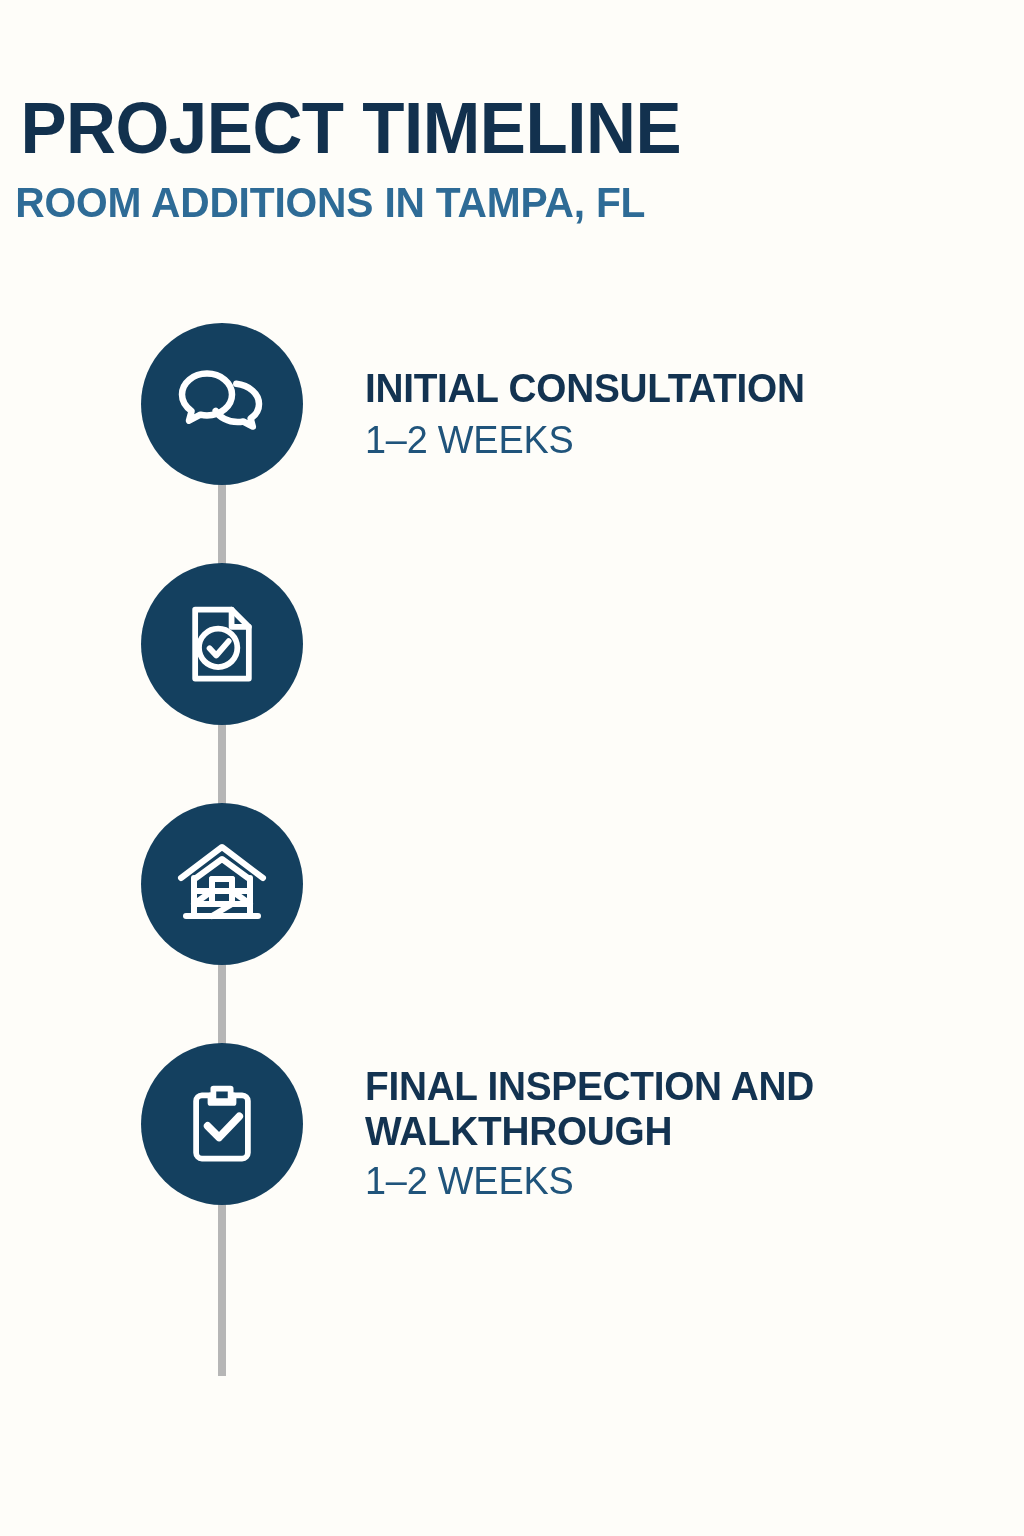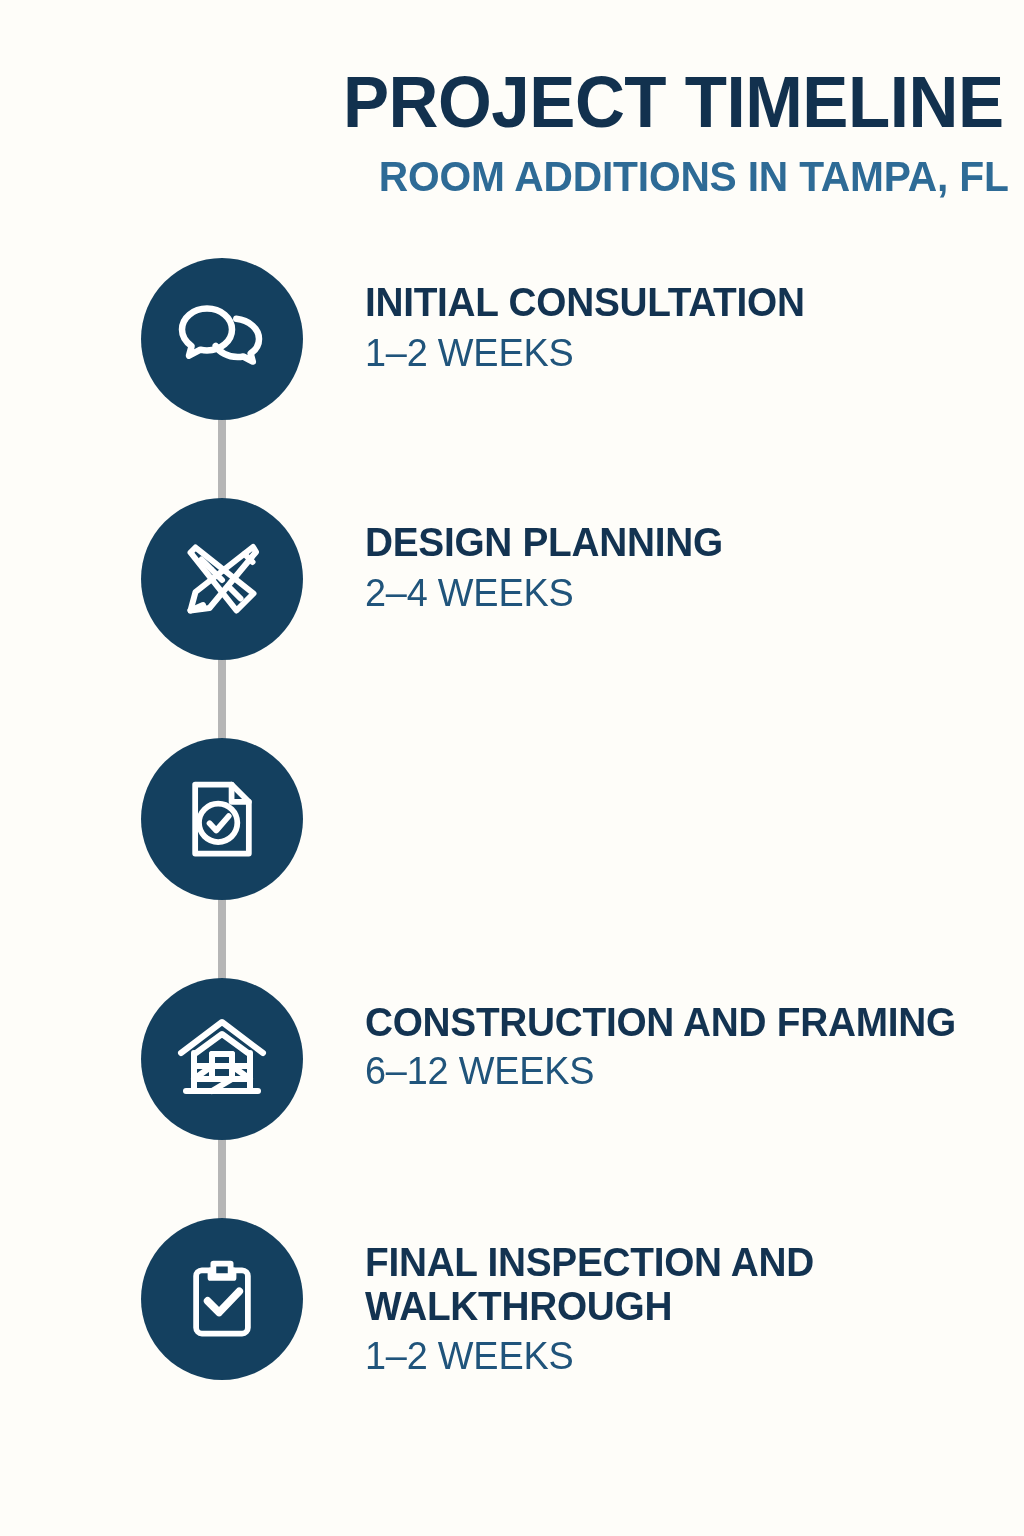--- a/index.html
+++ b/index.html
@@ -16,22 +16,22 @@
 
   .page {
     position: relative;
     width: 1024px;
     height: 1536px;
     box-sizing: border-box;
   }
 
   
   .header {
-    padding-top: 66px;
-    text-align: right;
+    padding-top: 92px;
+    text-align: left;
   }
   .title {
     font-size: 72px;
     font-weight: 700;
     letter-spacing: -0.5px;
     color: #12314e;
     line-height: 1.02;
     margin: 0;
     transform: scaleX(0.96);
   }
@@ -57,21 +57,21 @@
     top: 80px;
     width: 8px;
     height: 1012px;
     background: #b6b6b6;
     z-index: 0;
   }
 
   .step {
     position: relative;
     display: flex;
-    align-items: flex-start;
+    align-items: center;
     z-index: 1;
     height: 240px;
     box-sizing: border-box;
   }
 
   .badge {
     position: relative;
     flex: 0 0 auto;
     width: 162px;
     height: 162px;
@@ -137,41 +137,20 @@
             <path d="M62.3 27.8C75.2 29.3 85 37.7 85 47.9c0 5.8-3.2 11-8.4 14.5l2.2 8.1-9.6-5a26 26 0 0 1-5.6.6c-9.7 0-18.1-4.6-21.9-11.3"></path>
           </svg>
         </span>
       </div>
       <div class="step-text">
         <p class="step-title">INITIAL CONSULTATION</p>
         <p class="step-duration">1–2 WEEKS</p>
       </div>
     </div>
 
-    <div class="step">
-      <div class="badge">
-        <span>
-          <svg width="96" height="96" viewBox="0 0 96 96" fill="none" stroke="#ffffff" stroke-width="6" stroke-linecap="round" stroke-linejoin="round">
-
-            <path d="M21.5 16.5 16.5 21.5 62.5 79.5 79.5 62.5z"></path>
-            <path d="M27.5 28.5 37 38"></path>
-            <path d="M38.5 39.5 48 49"></path>
-            <path d="M57 58 66.5 67.5"></path>
-
-            <path d="M16.5 79.5 21.5 61 79 16 82 21 35.5 77z"></path>
-            <path d="M16.5 79.5 29 74"></path>
-            <path d="M70.5 23 78.5 31"></path>
-          </svg>
-        </span>
-      </div>
-      <div class="step-text">
-        <p class="step-title">DESIGN PLANNING</p>
-        <p class="step-duration">2–4 WEEKS</p>
-      </div>
-    </div>
 
     <div class="step">
       <div class="badge">
         <span>
           <svg width="92" height="92" viewBox="0 0 96 96" fill="none" stroke="#ffffff" stroke-width="6" stroke-linecap="round" stroke-linejoin="round">
             <path d="M20 12h38l18 18v54H20z"></path>
             <path d="M58 12v18h18"></path>
             <circle cx="44" cy="52" r="20"></circle>
             <path d="M35 52.5 42 60 55 45"></path>
           </svg>
@@ -192,24 +171,20 @@
             <path d="M22 70h56"></path>
             <path d="M40 57V45h20v12"></path>
             <path d="M40 45v25"></path>
             <path d="M60 45v25"></path>
             <path d="M22 70 40 57"></path>
             <path d="M78 70 60 57"></path>
             <path d="M40 82 60 70"></path>
           </svg>
         </span>
       </div>
-      <div class="step-text">
-        <p class="step-title two-line">CONSTRUCTION AND FRAMING</p>
-        <p class="step-duration">6–12 WEEKS</p>
-      </div>
     </div>
 
     <div class="step">
       <div class="badge">
         <span>
           <svg width="92" height="92" viewBox="0 0 96 96" fill="none" stroke="#ffffff" stroke-width="6" stroke-linecap="round" stroke-linejoin="round">
             <path d="M36 18H27a6 6 0 0 0-6 6v54a6 6 0 0 0 6 6h42a6 6 0 0 0 6-6V24a6 6 0 0 0-6-6h-9"></path>
             <path d="M39 11h18v13H39z"></path>
             <path d="M36 18v8h24v-8"></path>
             <path d="M33 50 45 62 66 40" stroke-width="8"></path>

